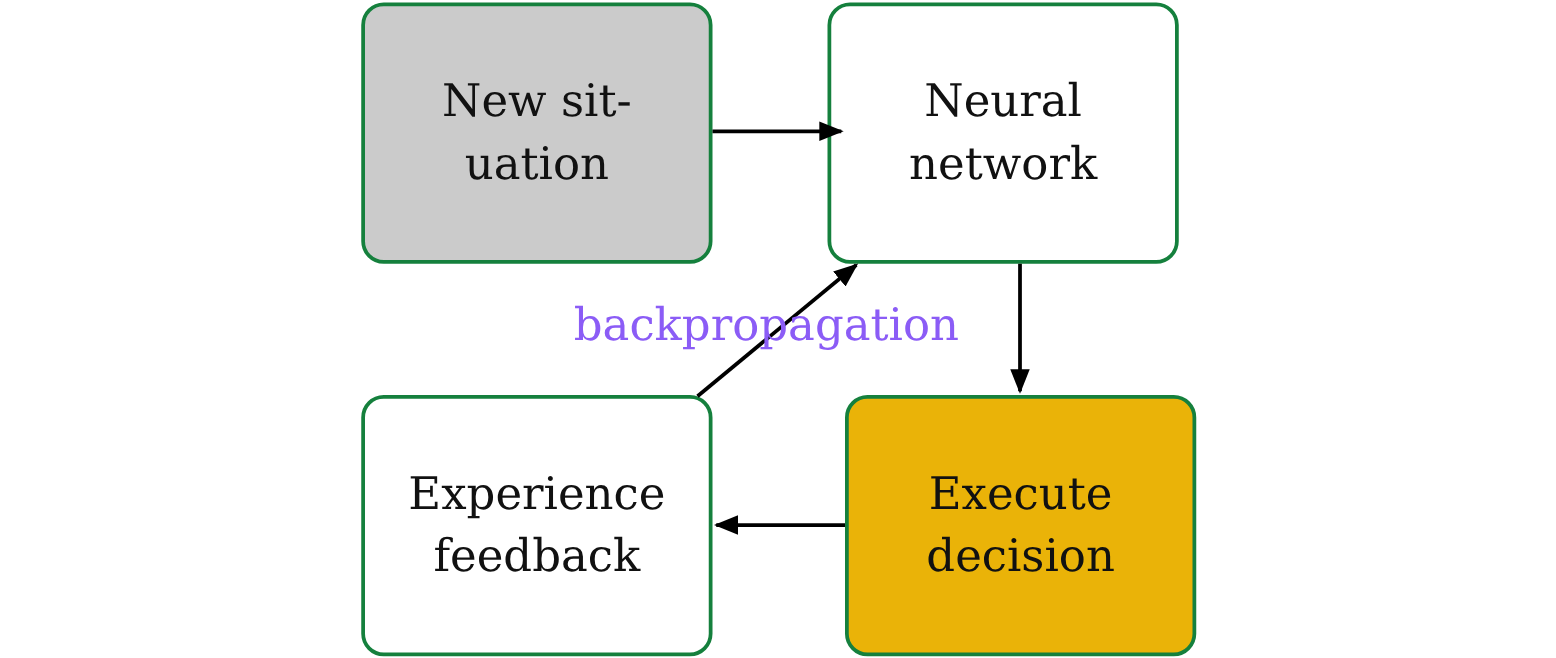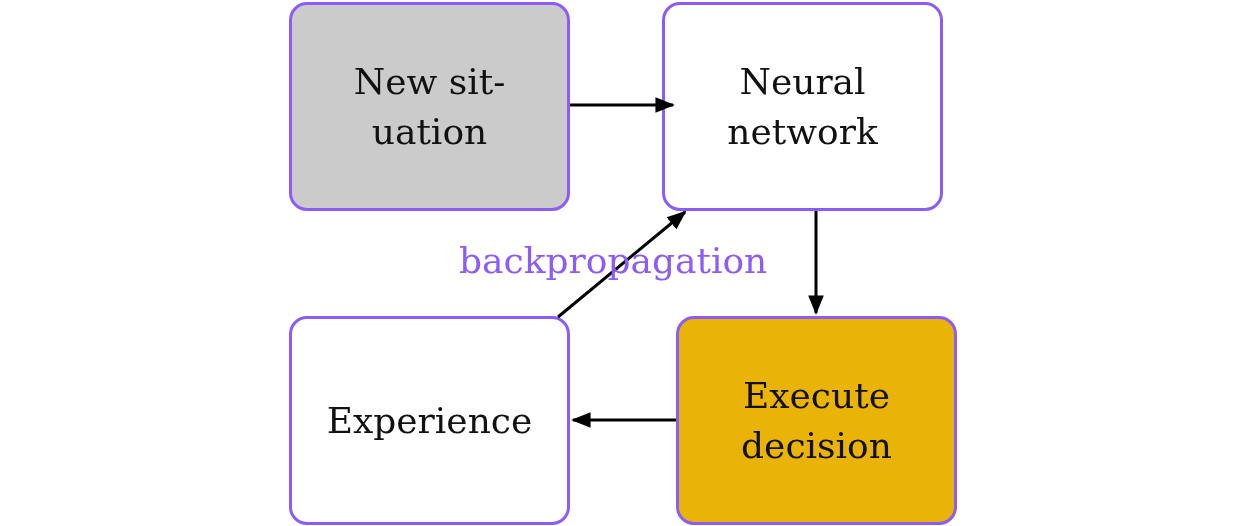--- a/index.html
+++ b/index.html
@@ -1,20 +1,20 @@
 <!DOCTYPE html>
 <html><head>
   <meta charset="utf-8">
   <style>
     html, body { margin: 0; padding: 0; background: #ffffff; }
     body { width: 1245px; height: 526px; position: relative; overflow: hidden; }
     .node {
       position: absolute;
       box-sizing: border-box;
-      border: 3px solid #8b5cf6;
+      border: 3px solid #15803d;
       border-radius: 18px;
       background: #ffffff;
       display: flex;
       flex-direction: column;
       align-items: center;
       justify-content: center;
       font-family: "DejaVu Serif", "Liberation Serif", serif;
       font-size: 36px;
       line-height: 50px;
       color: #111;
@@ -45,20 +45,21 @@
   <span class="line">uation</span>
 </div>
 
 <div class="node" id="n-nn" style="background: rgb(255, 255, 255);">
   <span class="line">Neural</span>
   <span class="line">network</span>
 </div>
 
 <div class="node" id="n-exp" style="background: rgb(255, 255, 255);">
   <span class="line">Experience</span>
+  <span class="line">feedback</span>
 </div>
 
 <div class="node" id="n-exe" style="background: #eab308;">
   <span class="line">Execute</span>
   <span class="line">decision</span>
 </div>
 
 <svg class="edges" viewBox="0 0 1245 526">
   <defs>
     <marker id="arrow" viewBox="0 0 10 10" refX="9" refY="5" markerWidth="6.5" markerHeight="6.5" orient="auto" markerUnits="strokeWidth">

